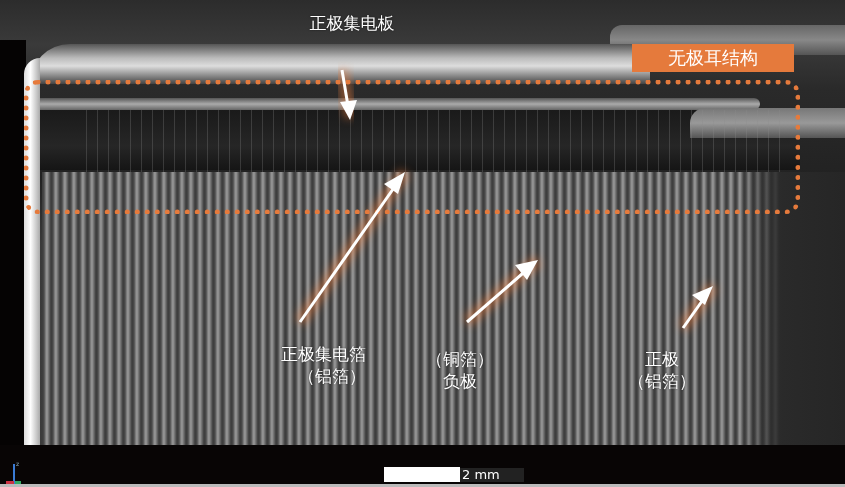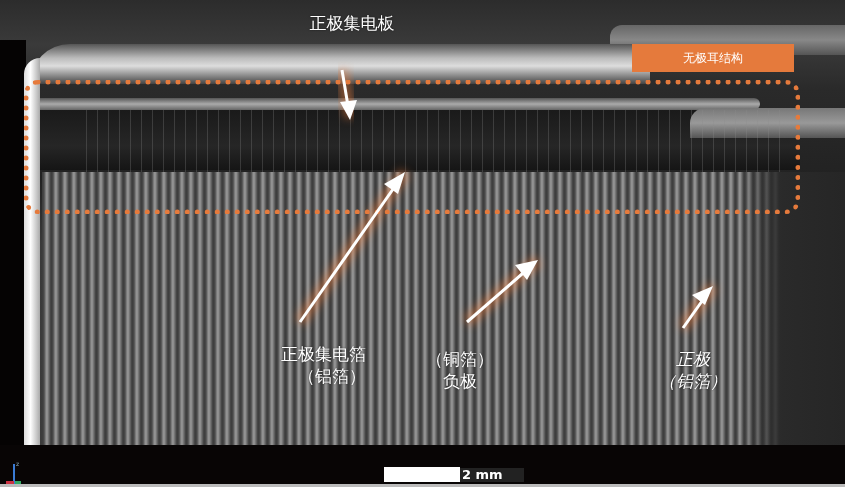--- a/index.html
+++ b/index.html
@@ -13,23 +13,23 @@
   .plate2{position:absolute;left:690px;top:108px;width:155px;height:30px;background:linear-gradient(180deg,#777,#999,#555);border-top-left-radius:15px;}
   .dark-band{position:absolute;left:40px;top:110px;width:760px;height:60px;background:linear-gradient(180deg,#1a1a1a,#262626 60%,#151515);}
   .stripes{position:absolute;left:42px;top:172px;width:740px;height:273px;
     background:repeating-linear-gradient(90deg,#3a3a3a 0px,#4a4a4a 2px,#8a8a8a 4px,#9a9a9a 5px,#6a6a6a 7px,#3a3a3a 9px);}
   .stripes-fade{position:absolute;left:740px;top:172px;width:105px;height:273px;background:linear-gradient(90deg,rgba(40,40,40,0),#2a2a2a 40%,#262626);}
   .tabs-wave{position:absolute;left:80px;top:110px;width:700px;height:62px;
     background:repeating-linear-gradient(90deg,transparent 0 6px,rgba(140,140,140,.35) 6px 7px,transparent 7px 11px);opacity:.8;}
   .bottom-bar{position:absolute;left:0;top:445px;width:845px;height:42px;background:#080505;}
   .divline{position:absolute;left:0;top:484px;width:845px;height:3px;background:#bbb;}
   .annot{position:absolute;color:#fff;font-size:17px;line-height:22px;text-align:center;white-space:nowrap;text-shadow:0 0 2px rgba(0,0,0,.6);}
-  .tag{position:absolute;left:632px;top:44px;width:162px;height:28px;background:#e57a3c;color:#fff;font-size:12px;line-height:28px;text-align:center;}
+  .tag{position:absolute;left:632px;top:44px;width:162px;height:28px;background:#e57a3c;color:#fff;font-size:18px;line-height:28px;text-align:center;}
   .dotbox{position:absolute;left:24px;top:80px;width:776px;height:134px;border:5px dotted #e57a3c;border-radius:14px;box-sizing:border-box;}
-  .scale{position:absolute;left:384px;top:467px;width:140px;height:16px;font-weight:bold;}
+  .scale{position:absolute;left:384px;top:467px;width:140px;height:16px;}
   .scale-bar{position:absolute;left:0;top:0;width:76px;height:15px;background:#fff;}
   .scale-bg{position:absolute;left:76px;top:1px;width:64px;height:14px;background:#222;}
   .scale-label{position:absolute;left:78px;top:0;color:#fff;font-size:13px;line-height:15px;}
   .axis{position:absolute;left:6px;top:462px;width:14px;height:22px;}
   svg.arrows{position:absolute;left:0;top:0;}
 </style>
 </head>
 <body>
 
 <div id="stage">
@@ -84,21 +84,21 @@
   <div class="annot" style="left:236px;top:343px;width:130px;text-align:right;">
     <div>正极集电箔</div>
     <div style="margin-left:-14px;">（铝箔）</div>
   </div>
 
   <div class="annot" style="left:415px;top:348px;width:90px;">
     <div>（铜箔）</div>
     <div>负极</div>
   </div>
 
-  <div class="annot" style="left:648px;top:348px;width:90px;font-style:italic;">
+  <div class="annot" style="left:617px;top:348px;width:90px;">
     <div>正极</div>
     <div>（铝箔）</div>
   </div>
 
   <div class="bottom-bar"></div>
 
   <div class="axis">
     <div style="position:absolute;left:7px;top:2px;width:2px;height:20px;background:#3a7bd5;"></div>
     <div style="position:absolute;left:0;top:19px;width:8px;height:3px;background:#c34;"></div>
     <div style="position:absolute;left:9px;top:19px;width:6px;height:3px;background:#3a6;"></div>

